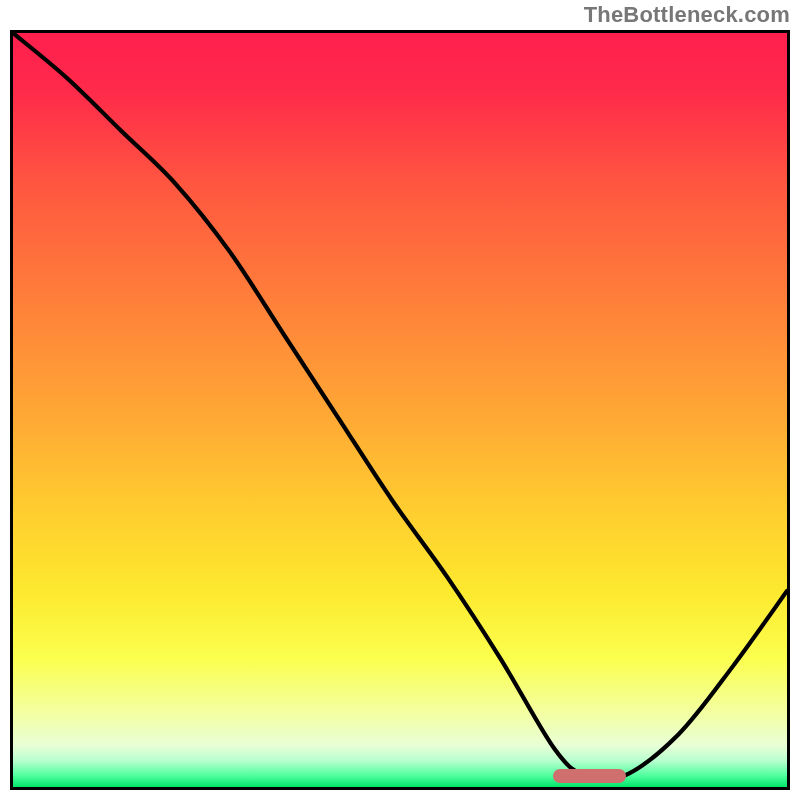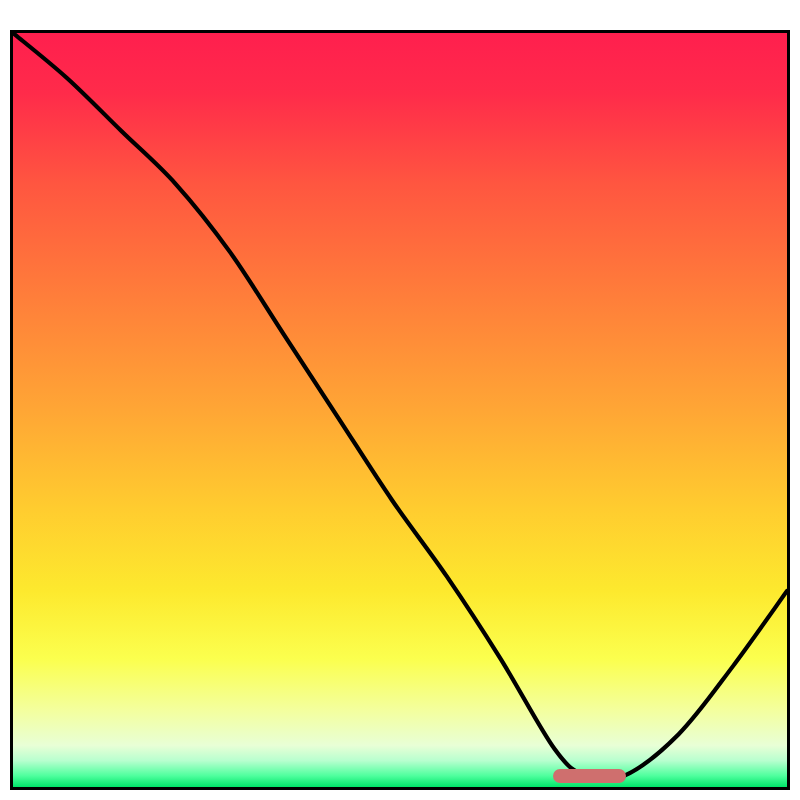--- a/index.html
+++ b/index.html
@@ -53,20 +53,21 @@
     position: absolute;
     height: 14px;
     border-radius: 7px;
     background: #cf6f6e;
   }
 </style>
 </head>
 <body>
 
 <div class="stage">
+  <div class="watermark">TheBottleneck.com</div>
 
   <div class="plot">
     <svg class="gradient" viewBox="0 0 100 100" preserveAspectRatio="none">
       <defs>
         <linearGradient id="bg" x1="0" y1="0" x2="0" y2="1">
             <stop offset="0%" stop-color="#ff1f4e"></stop>
             <stop offset="8%" stop-color="#ff2b4a"></stop>
             <stop offset="20%" stop-color="#ff5640"></stop>
             <stop offset="35%" stop-color="#ff7e3a"></stop>
             <stop offset="50%" stop-color="#ffa635"></stop>

